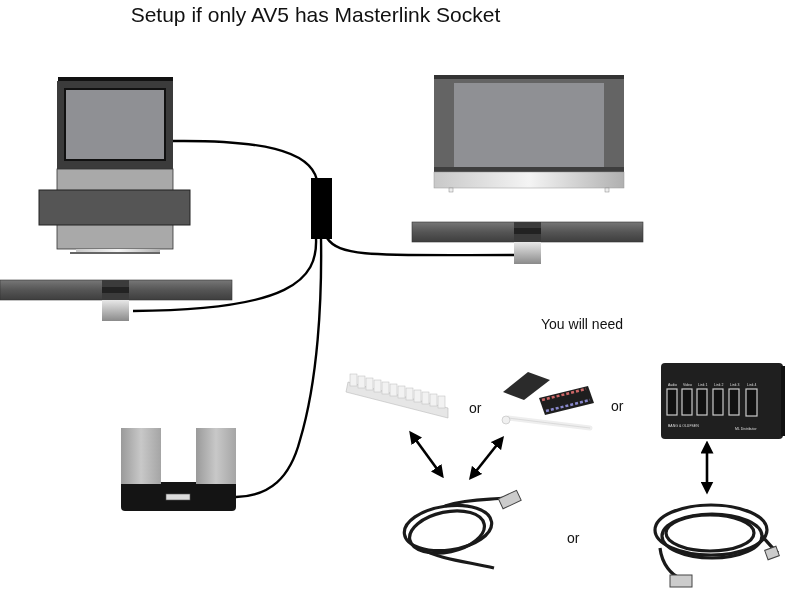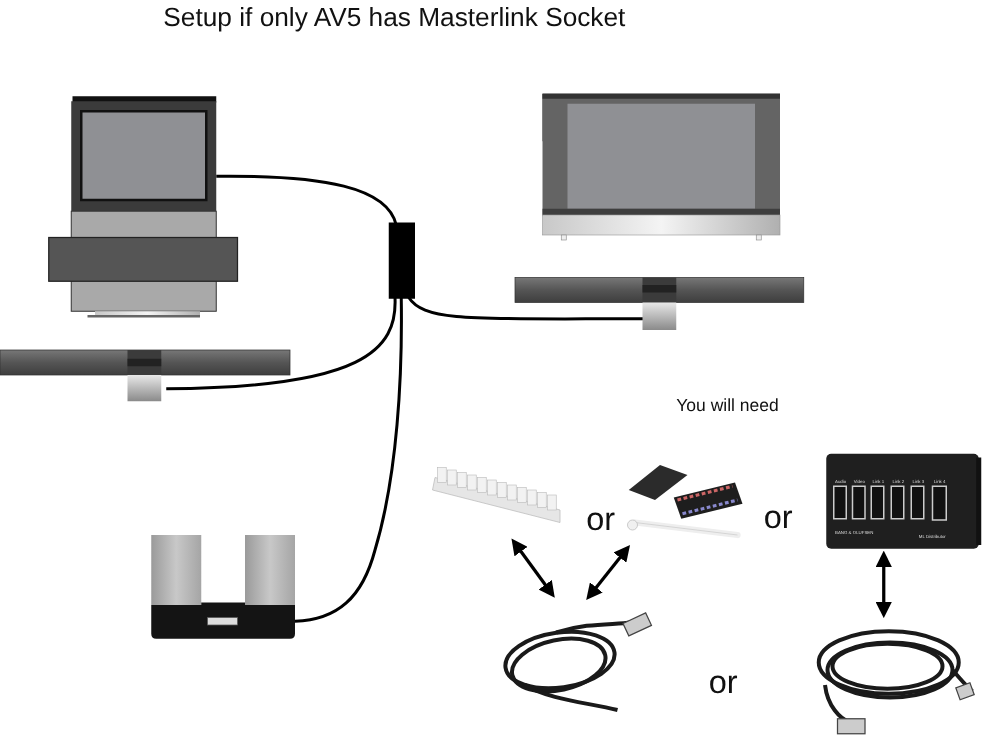--- a/index.html
+++ b/index.html
@@ -1,20 +1,20 @@
 <!DOCTYPE html>
 <html><head>
 <meta charset="utf-8">
 <style>
   html, body { margin:0; padding:0; background:#ffffff; }
   body { width:799px; height:600px; position:relative; overflow:hidden; font-family:"Liberation Sans", sans-serif; }
   .title { position:absolute; left:0; width:661px; top:3px; text-align:center; font-size:21px; color:#111; padding-left:-20px; }
   .title span { margin-left:-30px; }
   .need { position:absolute; left:541px; top:316px; font-size:14px; color:#111; }
-  .or { position:absolute; font-size:26px; color:#111; }
+  .or { position:absolute; font-size:14px; color:#111; }
   svg.main { position:absolute; left:0; top:0; }
   .dlabel { font-family:"Liberation Sans", sans-serif; font-size:3.5px; fill:#ddd; }
 </style>
 </head>
 <body>
 
 <div class="title"><span>Setup if only AV5 has Masterlink Socket</span></div>
 <div class="need">You will need</div>
 <div class="or" style="left:469px;top:400px;">or</div>
 <div class="or" style="left:611px;top:398px;">or</div>

